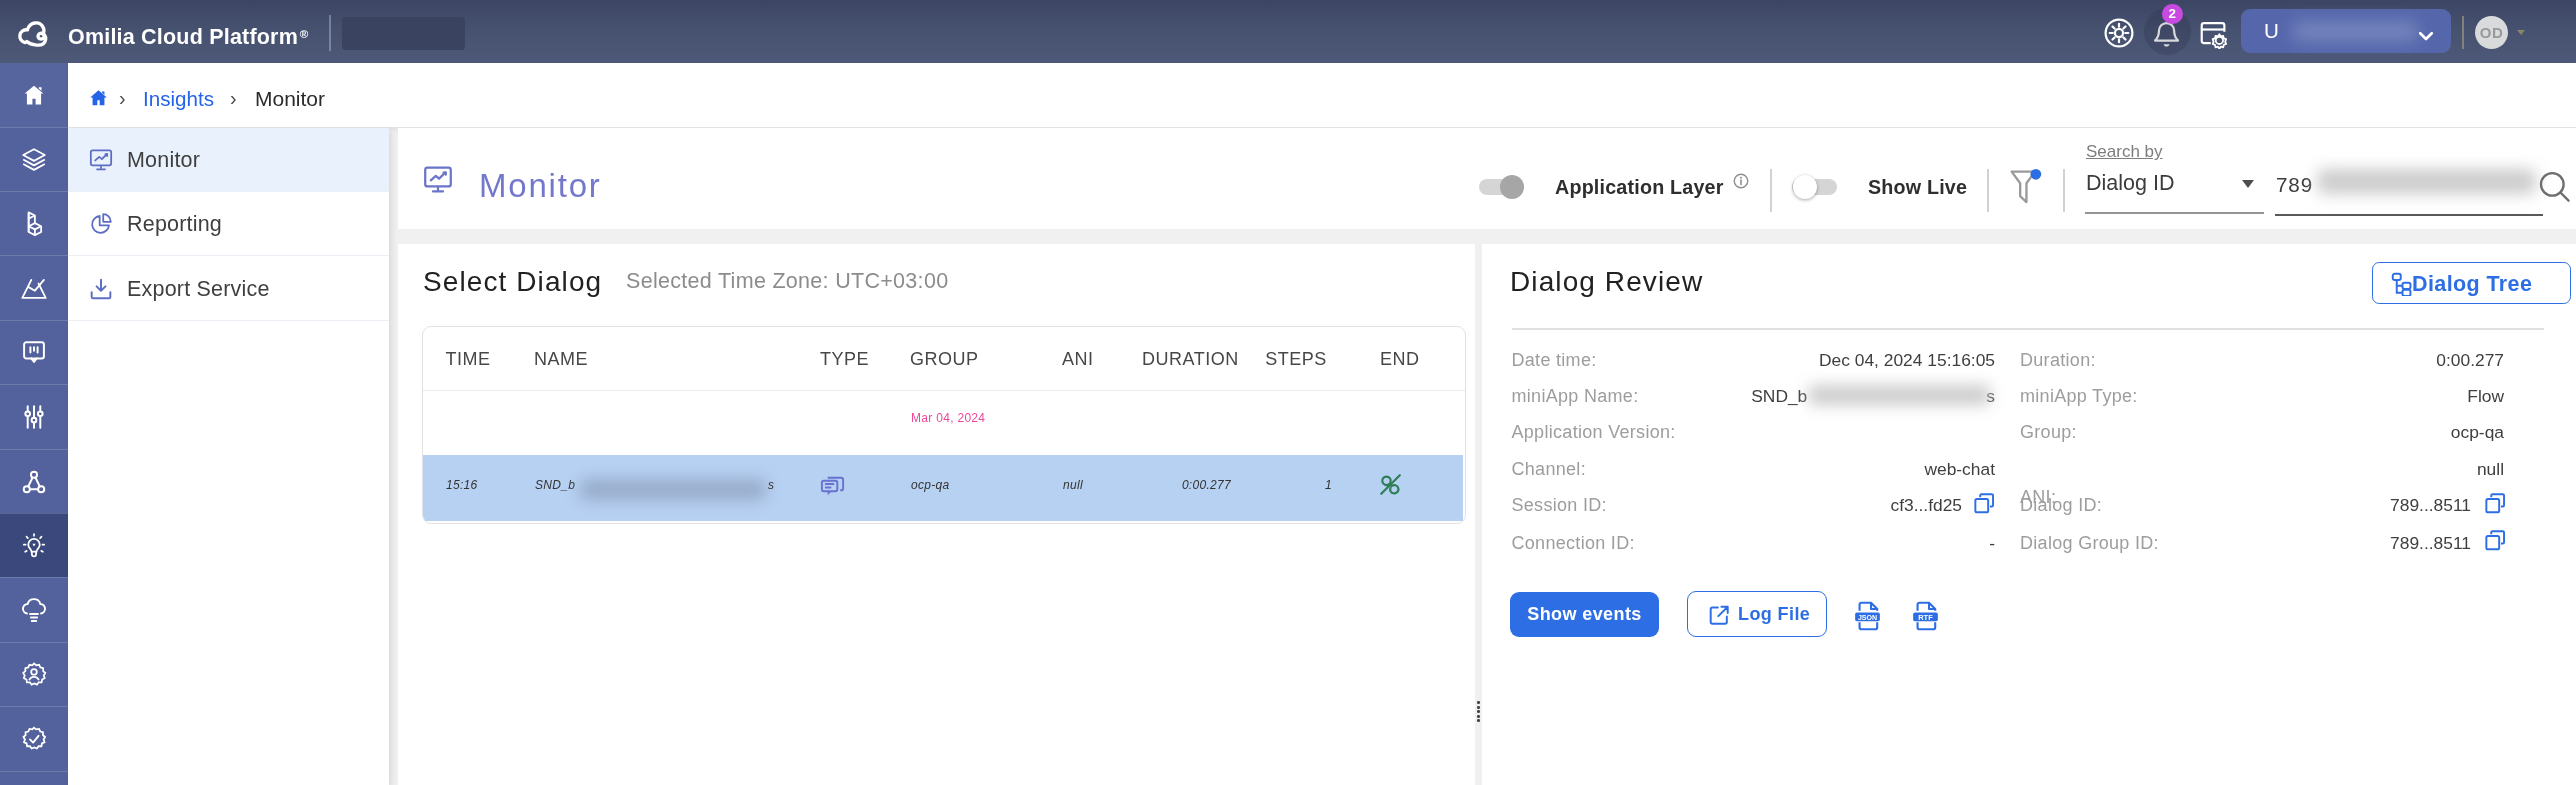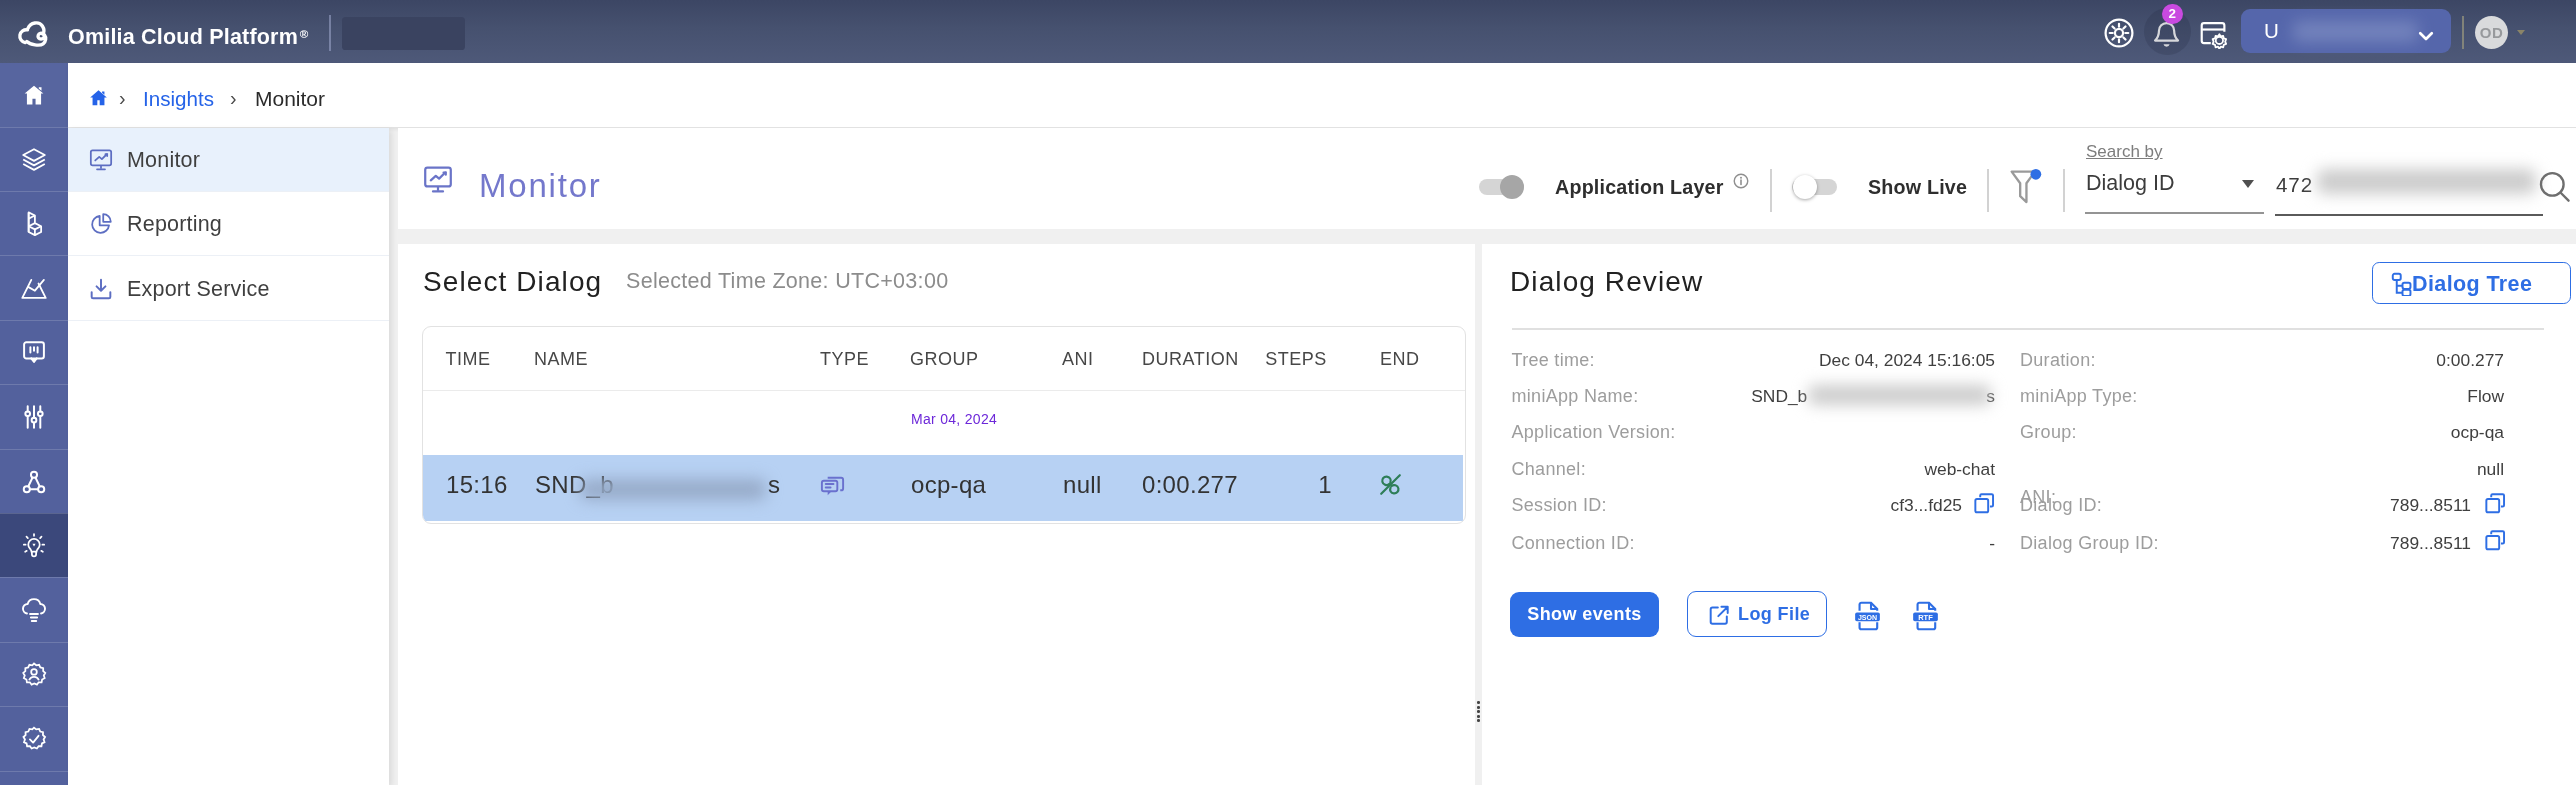--- a/index.html
+++ b/index.html
@@ -61,23 +61,23 @@
 
 #panelL { left:398px; top:244px; width:1077px; height:541px; background:#fff; }
 #panelR { left:1482px; top:244px; width:1094px; height:541px; background:#fff; }
 .ptitle { position:absolute; font-size:28px; color:#212121; letter-spacing:1.1px; }
 #tz { position:absolute; font-size:21.5px; color:#8c8c8c; letter-spacing:0.3px; }
 
 
 #tcard { position:absolute; left:24px; top:82px; width:1044px; height:198px; border:1.8px solid #e2e2e2; border-radius:9px; overflow:hidden; }
 .th { position:absolute; top:0; height:63px; line-height:64px; font-size:18px; color:#474747; letter-spacing:0.5px; }
 #thline { position:absolute; left:0; top:63px; width:100%; height:0.9px; background:#ebebeb; }
-#daterow { position:absolute; font-size:14px; color:#6d28d9; letter-spacing:0.3px; }
+#daterow { position:absolute; font-size:12px; color:#ec4899; letter-spacing:0.3px; }
 #selrow { position:absolute; left:0px; top:128px; width:1040px; height:66px; background:#b7d1f3; }
-.cell { position:absolute; top:-3.6px; height:68px; line-height:68px; font-size:24px; color:#333; letter-spacing:0.3px; }
+.cell { position:absolute; top:-3.6px; height:68px; line-height:68px; font-size:12px; color:#333; letter-spacing:0.3px;font-style:italic; }
 
 
 .rlabel { position:absolute; font-size:18px; color:#9d9d9d; letter-spacing:0.3px; }
 .rvalue { position:absolute; font-size:17.4px; color:#3f3f3f; letter-spacing:0; }
 #dtreebtn { position:absolute; left:890px; top:18px; width:199px; height:42px; border:1.8px solid #2e6ee4; border-radius:7.2px; }
 #dtreebtn span { position:absolute; left:39px; top:9px; font-size:21.5px; font-weight:bold; color:#2e6ee4; letter-spacing:0.4px; }
 #rdivider { position:absolute; left:29.5px; top:84px; width:1032px; height:1.8px; background:#e0e0e0; }
 #showevents { position:absolute; left:28px; top:348px; width:149px; height:45px; background:#2e6ee4; border-radius:9px; color:#fff; font-size:18px; font-weight:bold; text-align:center; line-height:45px; letter-spacing:0.4px; }
 #logfile { position:absolute; left:205px; top:347px; width:140px; height:46px; border:1.8px solid #2e6ee4; border-radius:9px; }
 #logfile span { position:absolute; left:50px; top:11.6px; font-size:18px; font-weight:bold; color:#2e6ee4; letter-spacing:0.4px; }
@@ -274,21 +274,21 @@
       <path d="M4 4 H30 L20.5 17 V38 L13.5 31.5 V17 Z" fill="none" stroke="#9a9a9a" stroke-width="2.6" stroke-linejoin="round"></path>
       <circle cx="31" cy="7" r="6" fill="#2e6ee4"></circle>
     </svg>
   <div class="vline" style="left:1665px; top:41px; height:43px;"></div>
 
   <span id="searchbylbl" class="abs" style="left:1688px; top:14.3px;">Search by</span>
   <span id="dialogid" class="abs" style="left:1688px; top:43px;">Dialog ID</span>
   <div id="seltri" class="abs" style="left:1844px; top:52px;"></div>
   <div class="underline" style="left:1687px; top:84px; width:179px; background:#949494;"></div>
 
-  <span id="s789" class="abs" style="left:1878px; top:45px;">472</span>
+  <span id="s789" class="abs" style="left:1878px; top:45px;">789</span>
   <div class="blurblob" style="left:1919px; top:41px; width:219px; height:25px;"></div>
   <div class="underline" style="left:1877px; top:86px; width:268px; background:#5a5a5a;"></div>
   <svg class="abs" style="left:2138px; top:41px;" width="38" height="38" viewBox="0 0 42 42" fill="none">
       <circle cx="18" cy="17" r="12.5" stroke="#6e6e6e" stroke-width="2.6"></circle>
       <path d="M27 26 L36 35" stroke="#6e6e6e" stroke-width="2.6" stroke-linecap="round"></path>
     </svg>
 </div>
 <div id="panelL" class="abs">
   <span class="ptitle" style="left:25px; top:21.5px;">Select Dialog</span>
   <span id="tz" style="left:228px; top:25px;">Selected Time Zone: UTC+03:00</span>
@@ -331,21 +331,21 @@
   <div id="dtreebtn">
     <svg class="abs" style="left:18px; top:9px;" width="23" height="24" viewBox="0 0 26 27" fill="none" stroke="#2e6ee4" stroke-width="2.2">
         <rect x="2" y="2" width="9" height="7" rx="2"></rect>
         <path d="M6.5 9 V23.5 H13 M6.5 15.5 H13"></path>
         <rect x="13" y="12" width="9" height="7" rx="2"></rect>
         <rect x="13" y="20" width="9" height="7" rx="2"></rect>
       </svg>
     <span>Dialog Tree</span>
   </div>
   <div id="rdivider"></div>
-  <span class="rlabel" style="left:29.5px; top:106px;">Tree time:</span>
+  <span class="rlabel" style="left:29.5px; top:106px;">Date time:</span>
   <span class="rvalue" style="top:106px; right:581px;">Dec 04, 2024 15:16:05</span>
   <span class="rlabel" style="left:538px; top:106px;">Duration:</span>
   <span class="rvalue" style="top:106px; right:72px;">0:00.277</span>
 
   <span class="rlabel" style="left:29.5px; top:142px;">miniApp Name:</span>
   <span class="rvalue" style="top:142px; right:581px;">SND_b<span style="display:inline-block; width:179px;"></span>s</span>
   <div class="blurblob" style="right:585px; top:141px; width:183px; height:19.7px;"></div>
   <span class="rlabel" style="left:538px; top:142px;">miniApp Type:</span>
   <span class="rvalue" style="top:142px; right:72px;">Flow</span>
 

